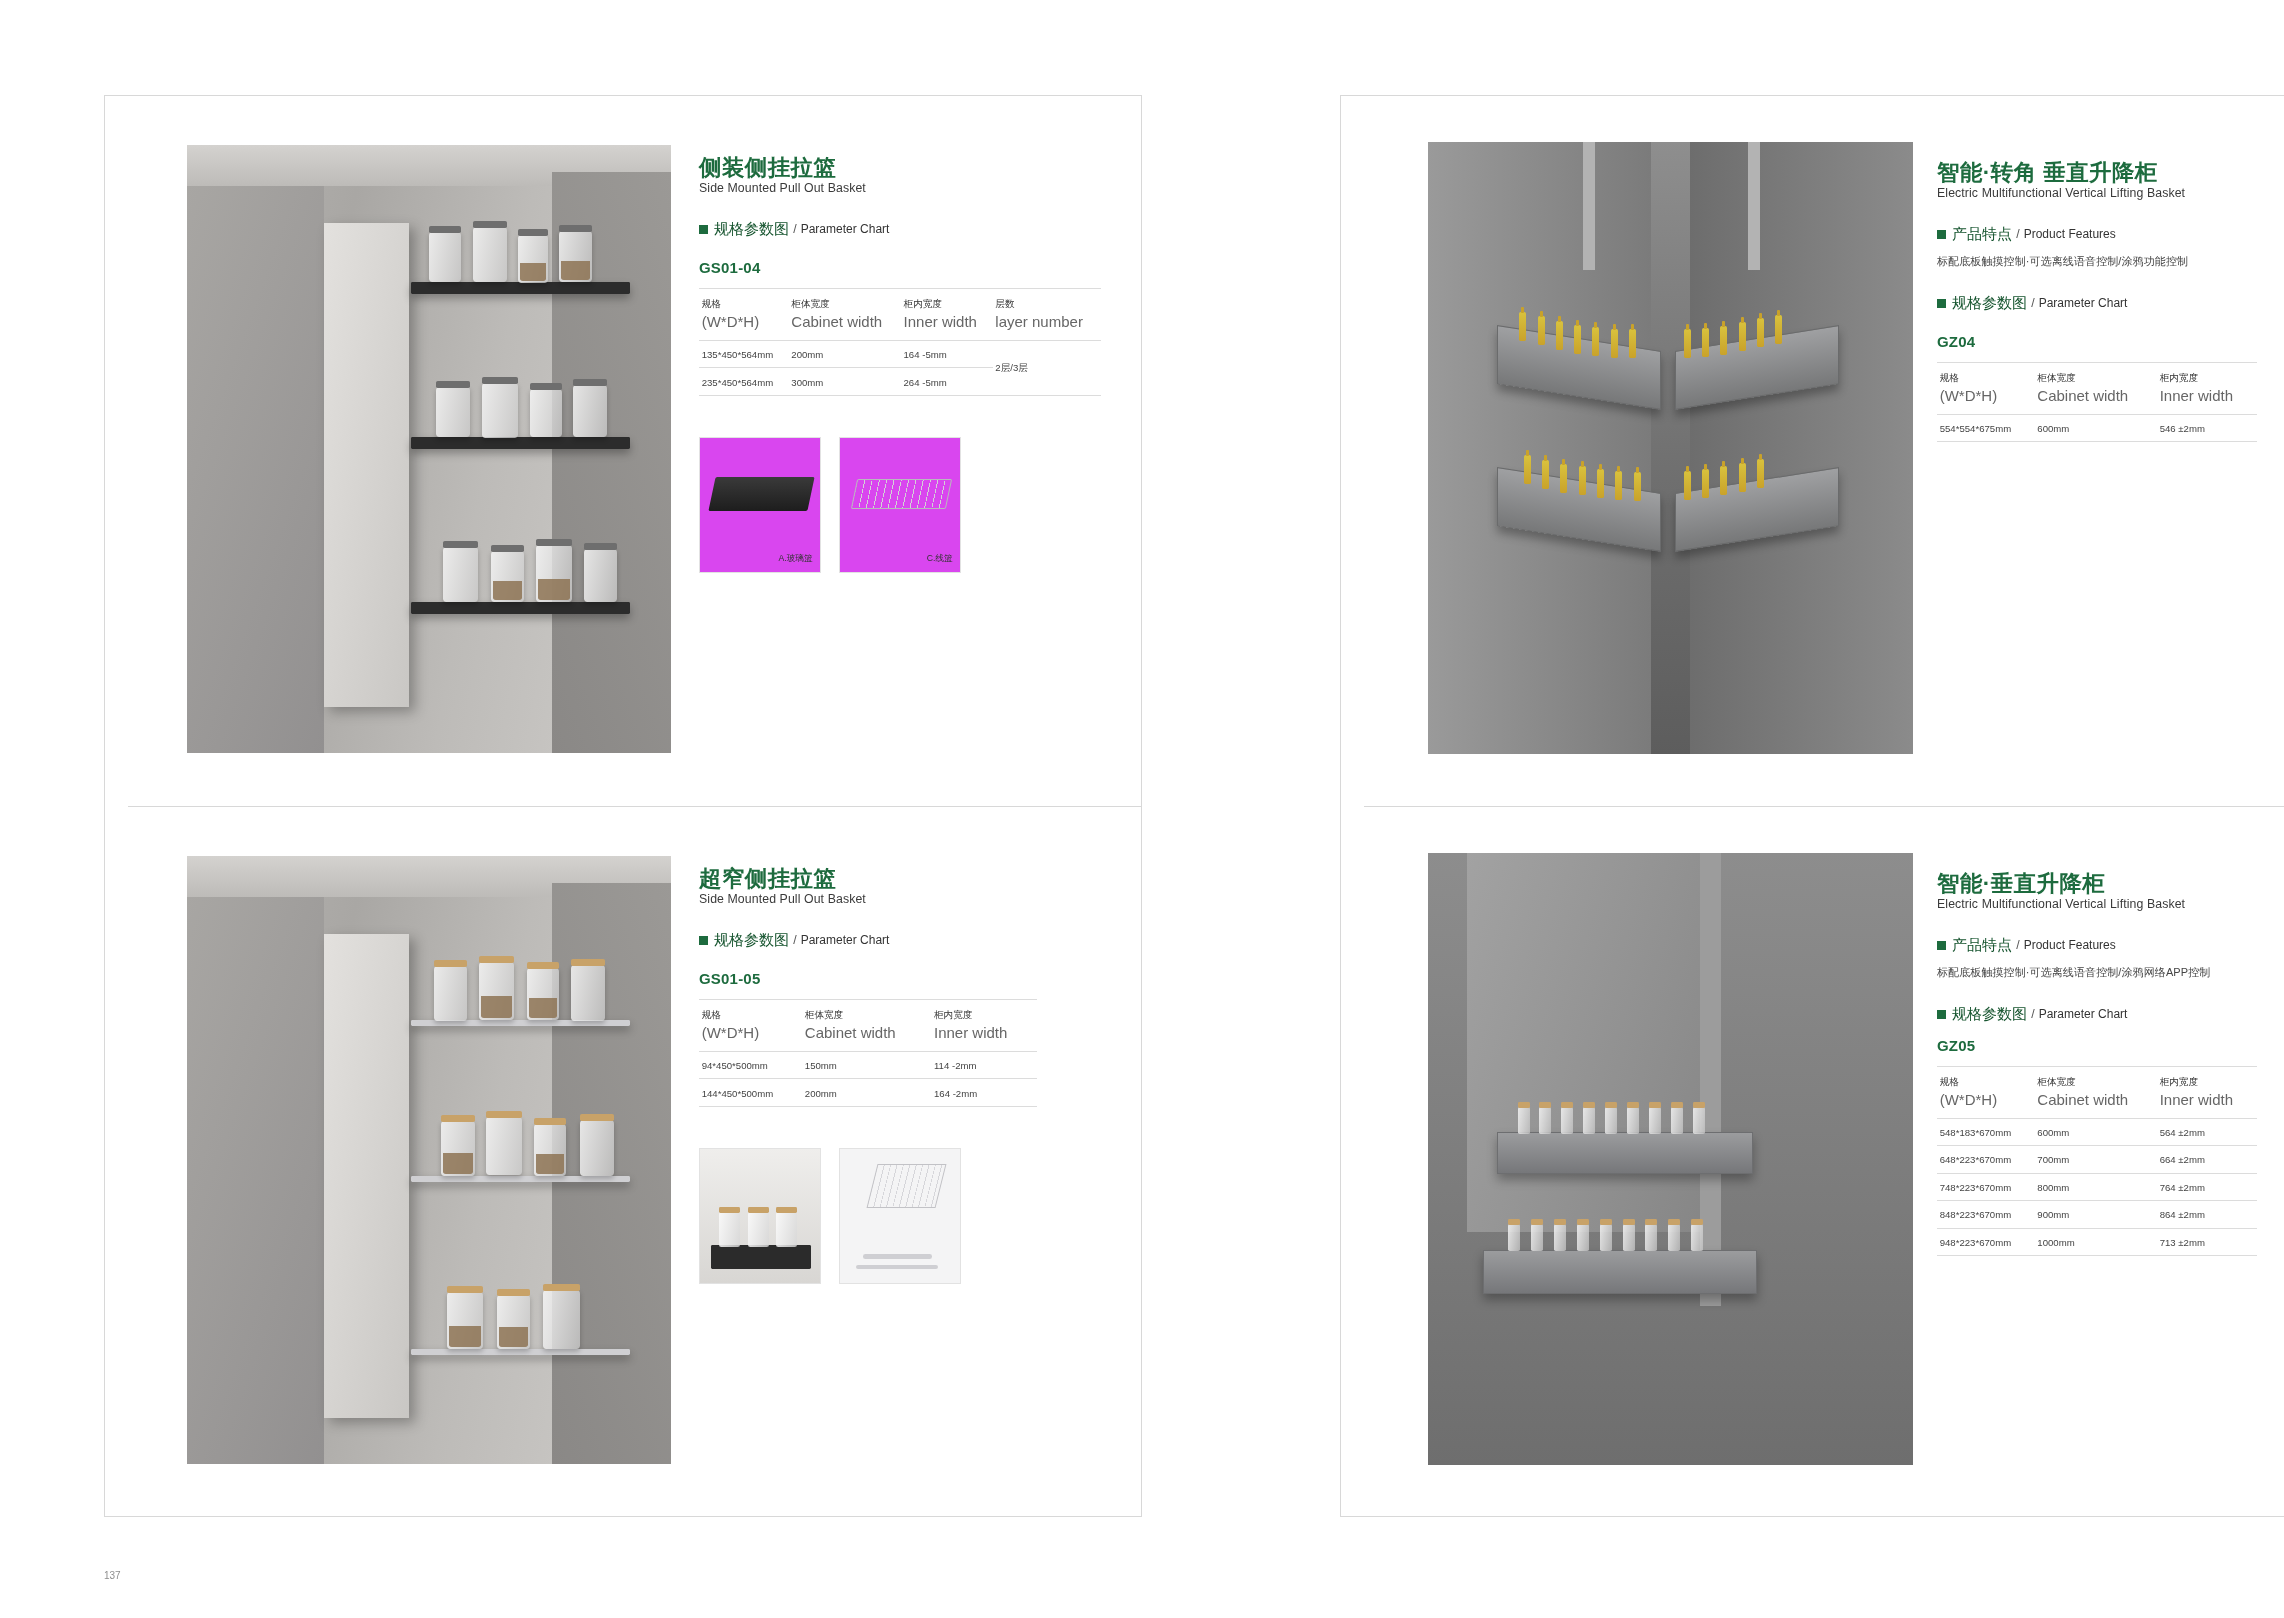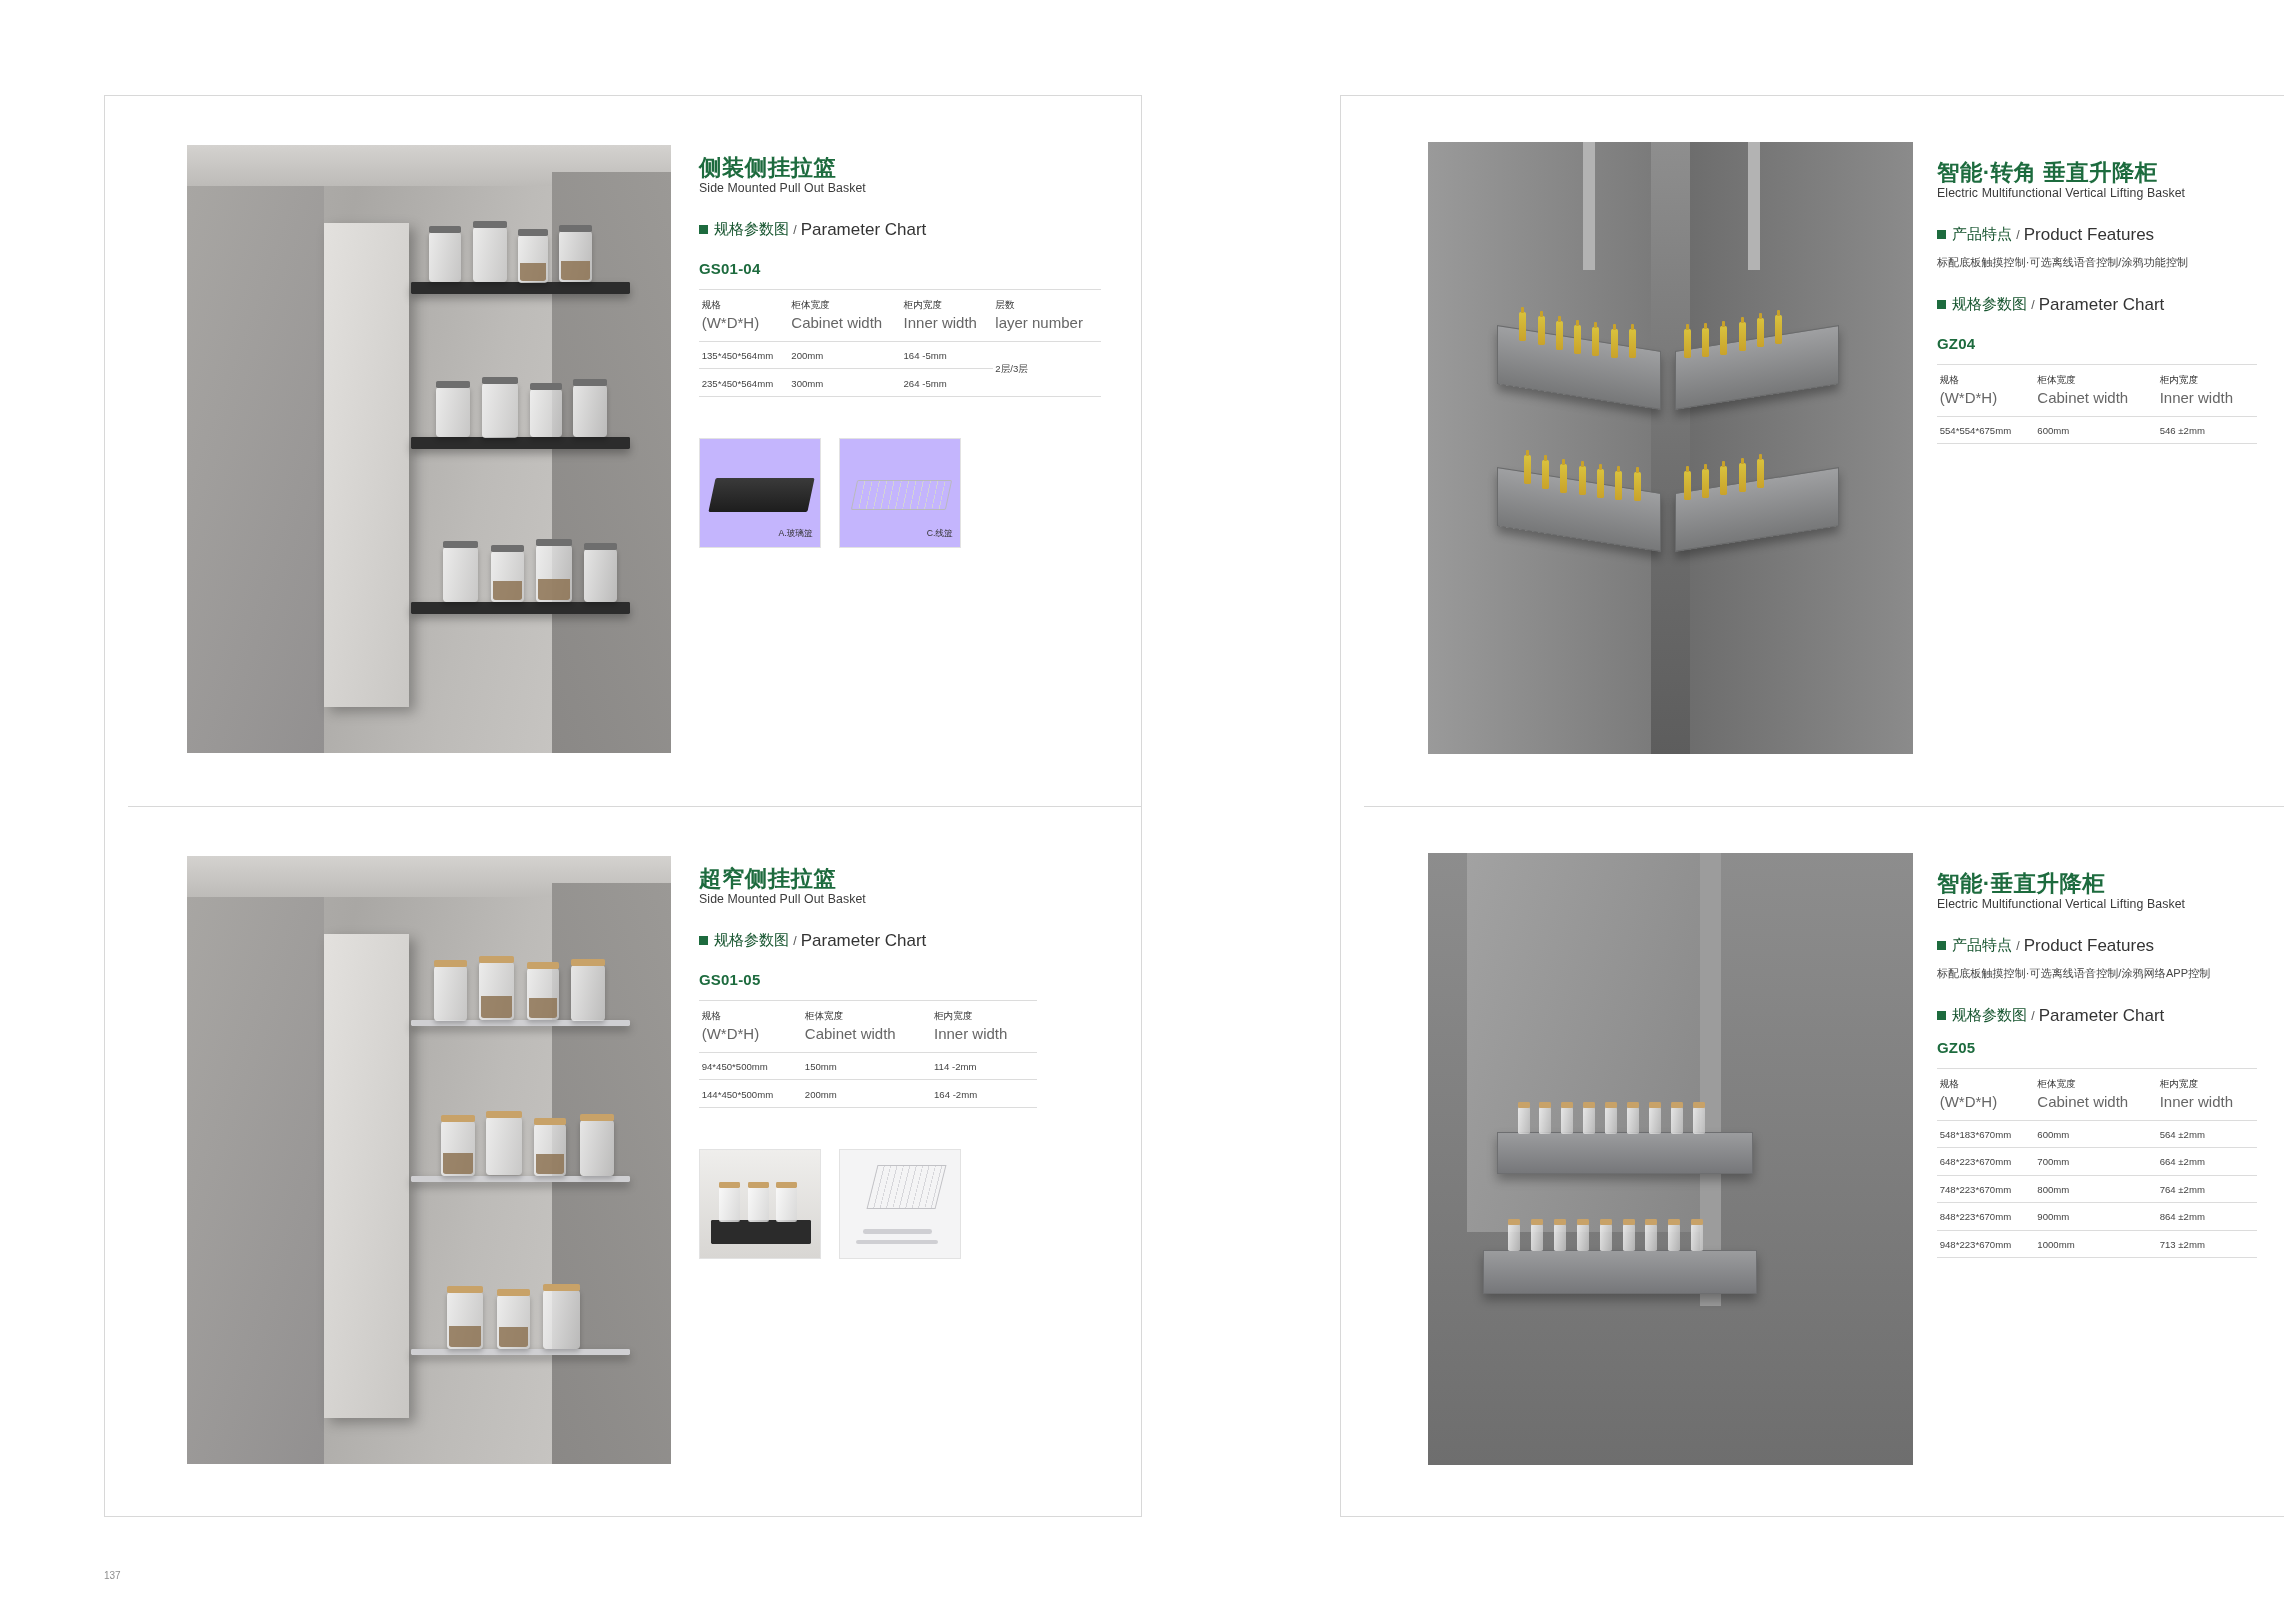--- a/index.html
+++ b/index.html
@@ -77,21 +77,21 @@
     color: #222;
   }
   .section-head .sq {
     width: 8.7px; height: 8.7px;
     background: #1d6b3e;
     margin-right: 6.4px;
     display: inline-block;
   }
   .section-head .cn { font-weight: normal; color: #14532d; font-size: 15px; }
   .section-head .sep { margin: 0 4.1px; color: #555; }
-  .section-head .en { color: #333; font-size: 17px; }
+  .section-head .en { color: #333; font-size: 12px; }
 
   .feature-text {
     margin-top: 10px;
     font-size: 11px;
     color: #444;
     letter-spacing: 0.1px;
   }
 
   .code {
     margin-top: 20px;
@@ -127,23 +127,23 @@
   table.spec tr.lastrow td { border-bottom: 0.9px solid #dcdcdc; }
   td.layer { text-align: right; color: #444; }
 
   .thumbs {
     display: flex;
     gap: 18px;
     margin-top: 41px;
   }
   .thumb {
     position: relative;
-    width: 122px; height: 110px;
+    width: 122px; height: 136px;
     border: 0.9px solid #e2e2e2;
-    background: #c4b5fd;
+    background: #d946ef;
     overflow: hidden;
   }
   .thumb .cap {
     position: absolute;
     bottom: 6.4px; right: 7.3px;
     font-size: 8.7px;
     color: #333;
   }
 
   .folio {

